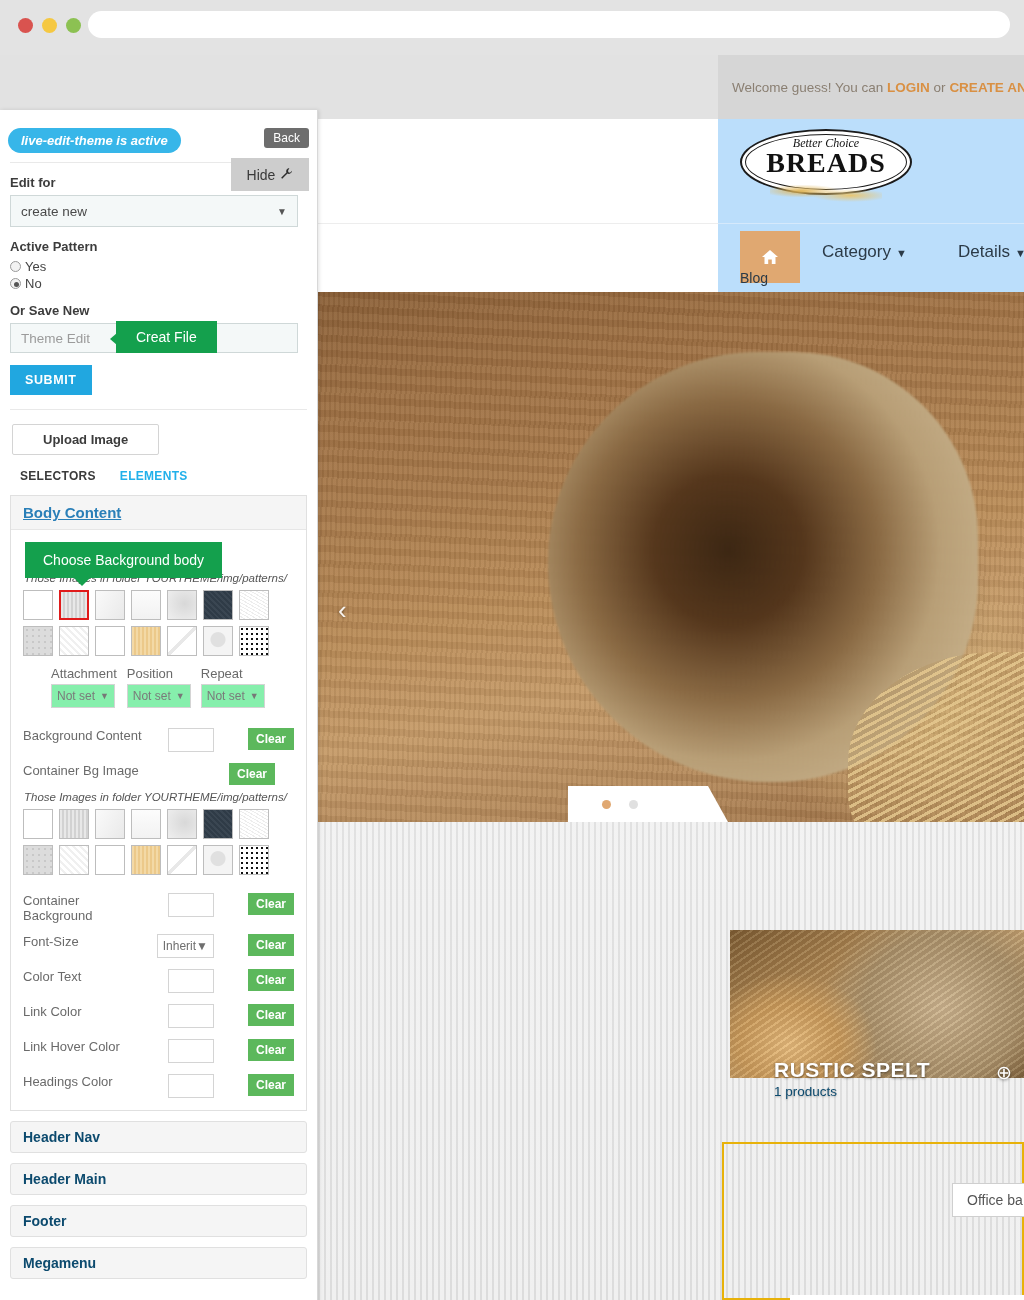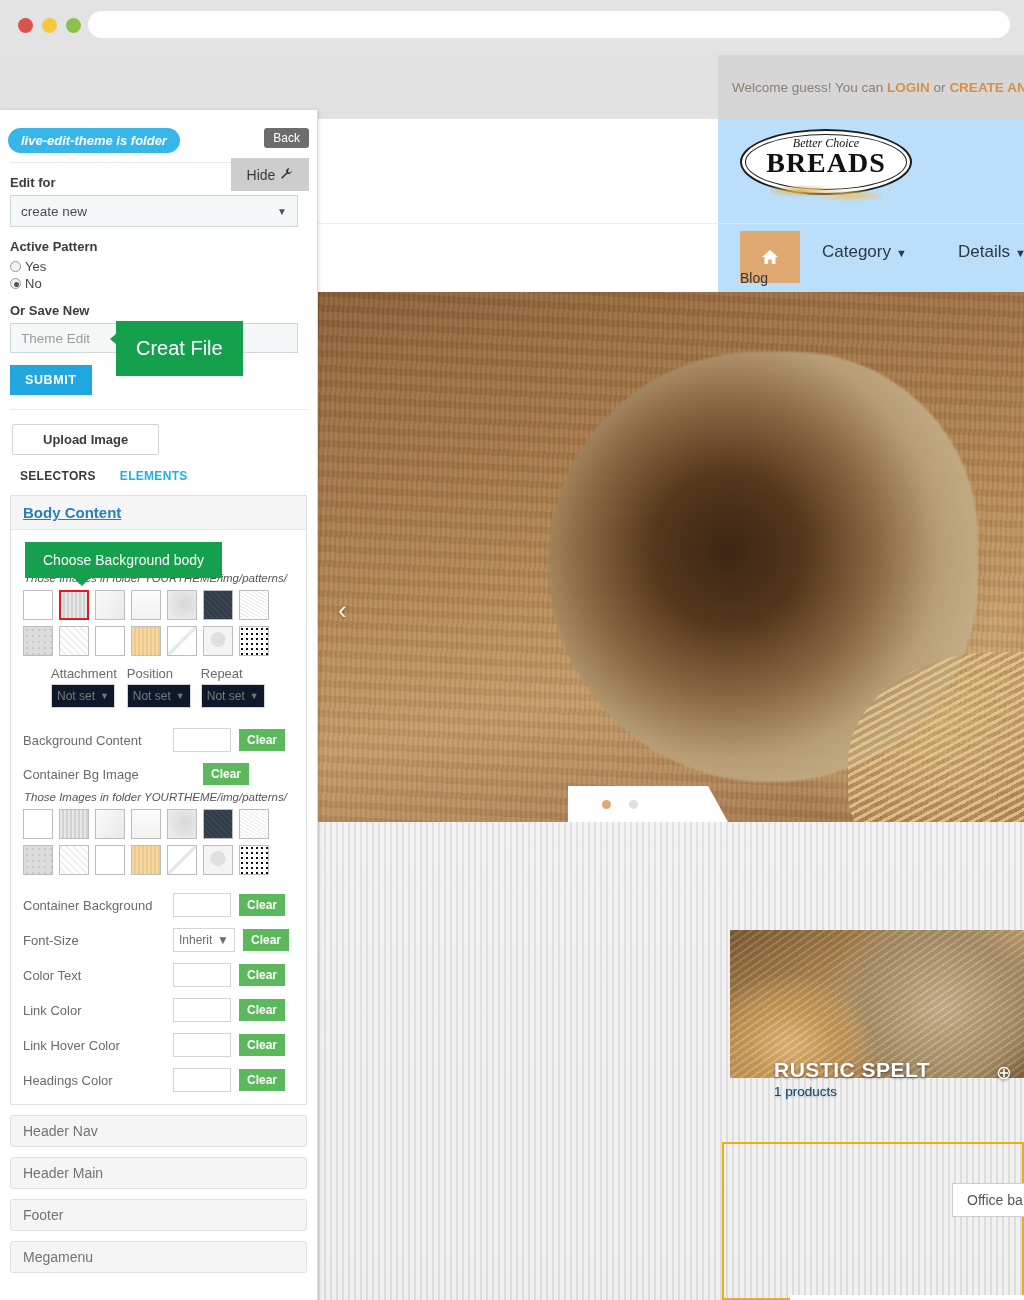--- a/index.html
+++ b/index.html
@@ -258,22 +258,22 @@
 
   #save-new-wrap{ position:relative; margin-top:5px; }
   #theme-edit-input{
     width:288px; height:30px;
     border:1px solid #cfd8d8; background:#f4f8f8;
     padding:0 10px; font-size:13.5px; color:#9b9b9b;
     display:flex; align-items:center;
   }
   #creat-file-btn{
     position:absolute; left:106px; top:-2px;
-    background:#14a04d; color:#fff; font-size:20px;
-    padding:16px 20px; cursor:pointer; white-space:nowrap;
+    background:#14a04d; color:#fff; font-size:14px;
+    padding:8px 20px; cursor:pointer; white-space:nowrap;
     z-index:4;
   }
   #creat-file-btn:before{
     content:""; position:absolute; left:-6px; top:12px;
     border-top:6px solid transparent; border-bottom:6px solid transparent;
     border-right:7px solid #14a04d;
   }
   #submit-btn{
     margin-top:12px; display:inline-block;
     background:#21a7e0; color:#fff;
@@ -326,29 +326,29 @@
   .pat-grid{ display:flex; flex-wrap:wrap; gap:6px; width:252px; }
   .pat{
     width:30px; height:30px; border:1px solid #bdbdbd; flex:none; cursor:pointer;
   }
   .pat.sel{ border:2px solid #e01b1b; }
 
   .triple{ display:flex; gap:10px; margin-top:10px; padding-left:28px; }
   .triple-col{ }
   .triple-lbl{ font-size:13px; color:#6a6a6a; margin-bottom:3px; }
   .mini-select{
-    width:64px; height:24px; border:1px solid #d4d4d4; background:#0f172a;
+    width:64px; height:24px; border:1px solid #d4d4d4; background:#86efac;
     font-size:12px; color:#7a7a7a;
     display:flex; align-items:center; justify-content:space-between;
     padding:0 5px; cursor:pointer; overflow:hidden; white-space:nowrap;
   }
   .mini-select .arr{ font-size:9px; color:#777; }
 
   .row{
-    display:flex; align-items:center; margin-top:11px;
+    display:flex; align-items:flex-start; margin-top:11px;gap:26px;
   }
   .row-lbl{
     width:150px; font-size:13px; color:#6a6a6a;
   }
   .row-input{
     width:58px; height:24px; border:1px solid #d4d4d4; background:#fff;
   }
   .row-select{
     width:62px; height:24px; border:1px solid #d4d4d4; background:#fff;
     font-size:12px; color:#6f6f6f;
@@ -359,21 +359,21 @@
     margin-left:8px; background:#5cb85c; color:#fff;
     font-size:12px; font-weight:bold; padding:4px 8px; cursor:pointer;
   }
   .row.cbi .clear-btn{ margin-left:30px; }
 
   .acc{
     margin:10px 10px 0; height:32px;
     background:#f5f5f5; border:1px solid #e0e0e0; border-radius:3px;
     display:flex; align-items:center; padding-left:12px; cursor:pointer;
   }
-  .acc-title{ color:#737373; font-size:14px; font-weight:normal; }
+  .acc-title{ color:#0c4a6e; font-size:14px; font-weight:bold; }
 
   
   #logo-oval{
     position:absolute; left:0; top:2px; width:172px; height:66px;
     border:2.5px solid #1b1b1b; border-radius:50%/50%;
     background:#fff;
   }
   #logo-oval2{
     position:absolute; left:5px; top:7px; width:162px; height:56px;
     border:1px solid #1b1b1b; border-radius:50%/50%;
@@ -471,21 +471,21 @@
 
   <div id="highlight-box"></div>
   <div id="tooltip-label">Office ba</div>
   <div id="product-card">
     
   </div>
 
   <div id="live-edit-panel">
 
     <div id="panel-top">
-      <div id="active-badge">live-edit-theme is folder</div>
+      <div id="active-badge">live-edit-theme is active</div>
       <div id="back-btn">Back</div>
     </div>
     <div id="panel-rule"></div>
     <div id="hide-btn">
       <span>Hide</span>
       <span>
         <svg width="13" height="13" viewBox="0 0 16 16" aria-hidden="true">
           <path d="M11.5 1.2a4 4 0 0 0-3.6 5.6L1.4 13.3l1.3 1.3 6.5-6.5a4 4 0 0 0 5.6-3.6l-2.5 2.5-2-0.4-0.4-2z" fill="#2d2d2d"></path>
         </svg>
       </span>

